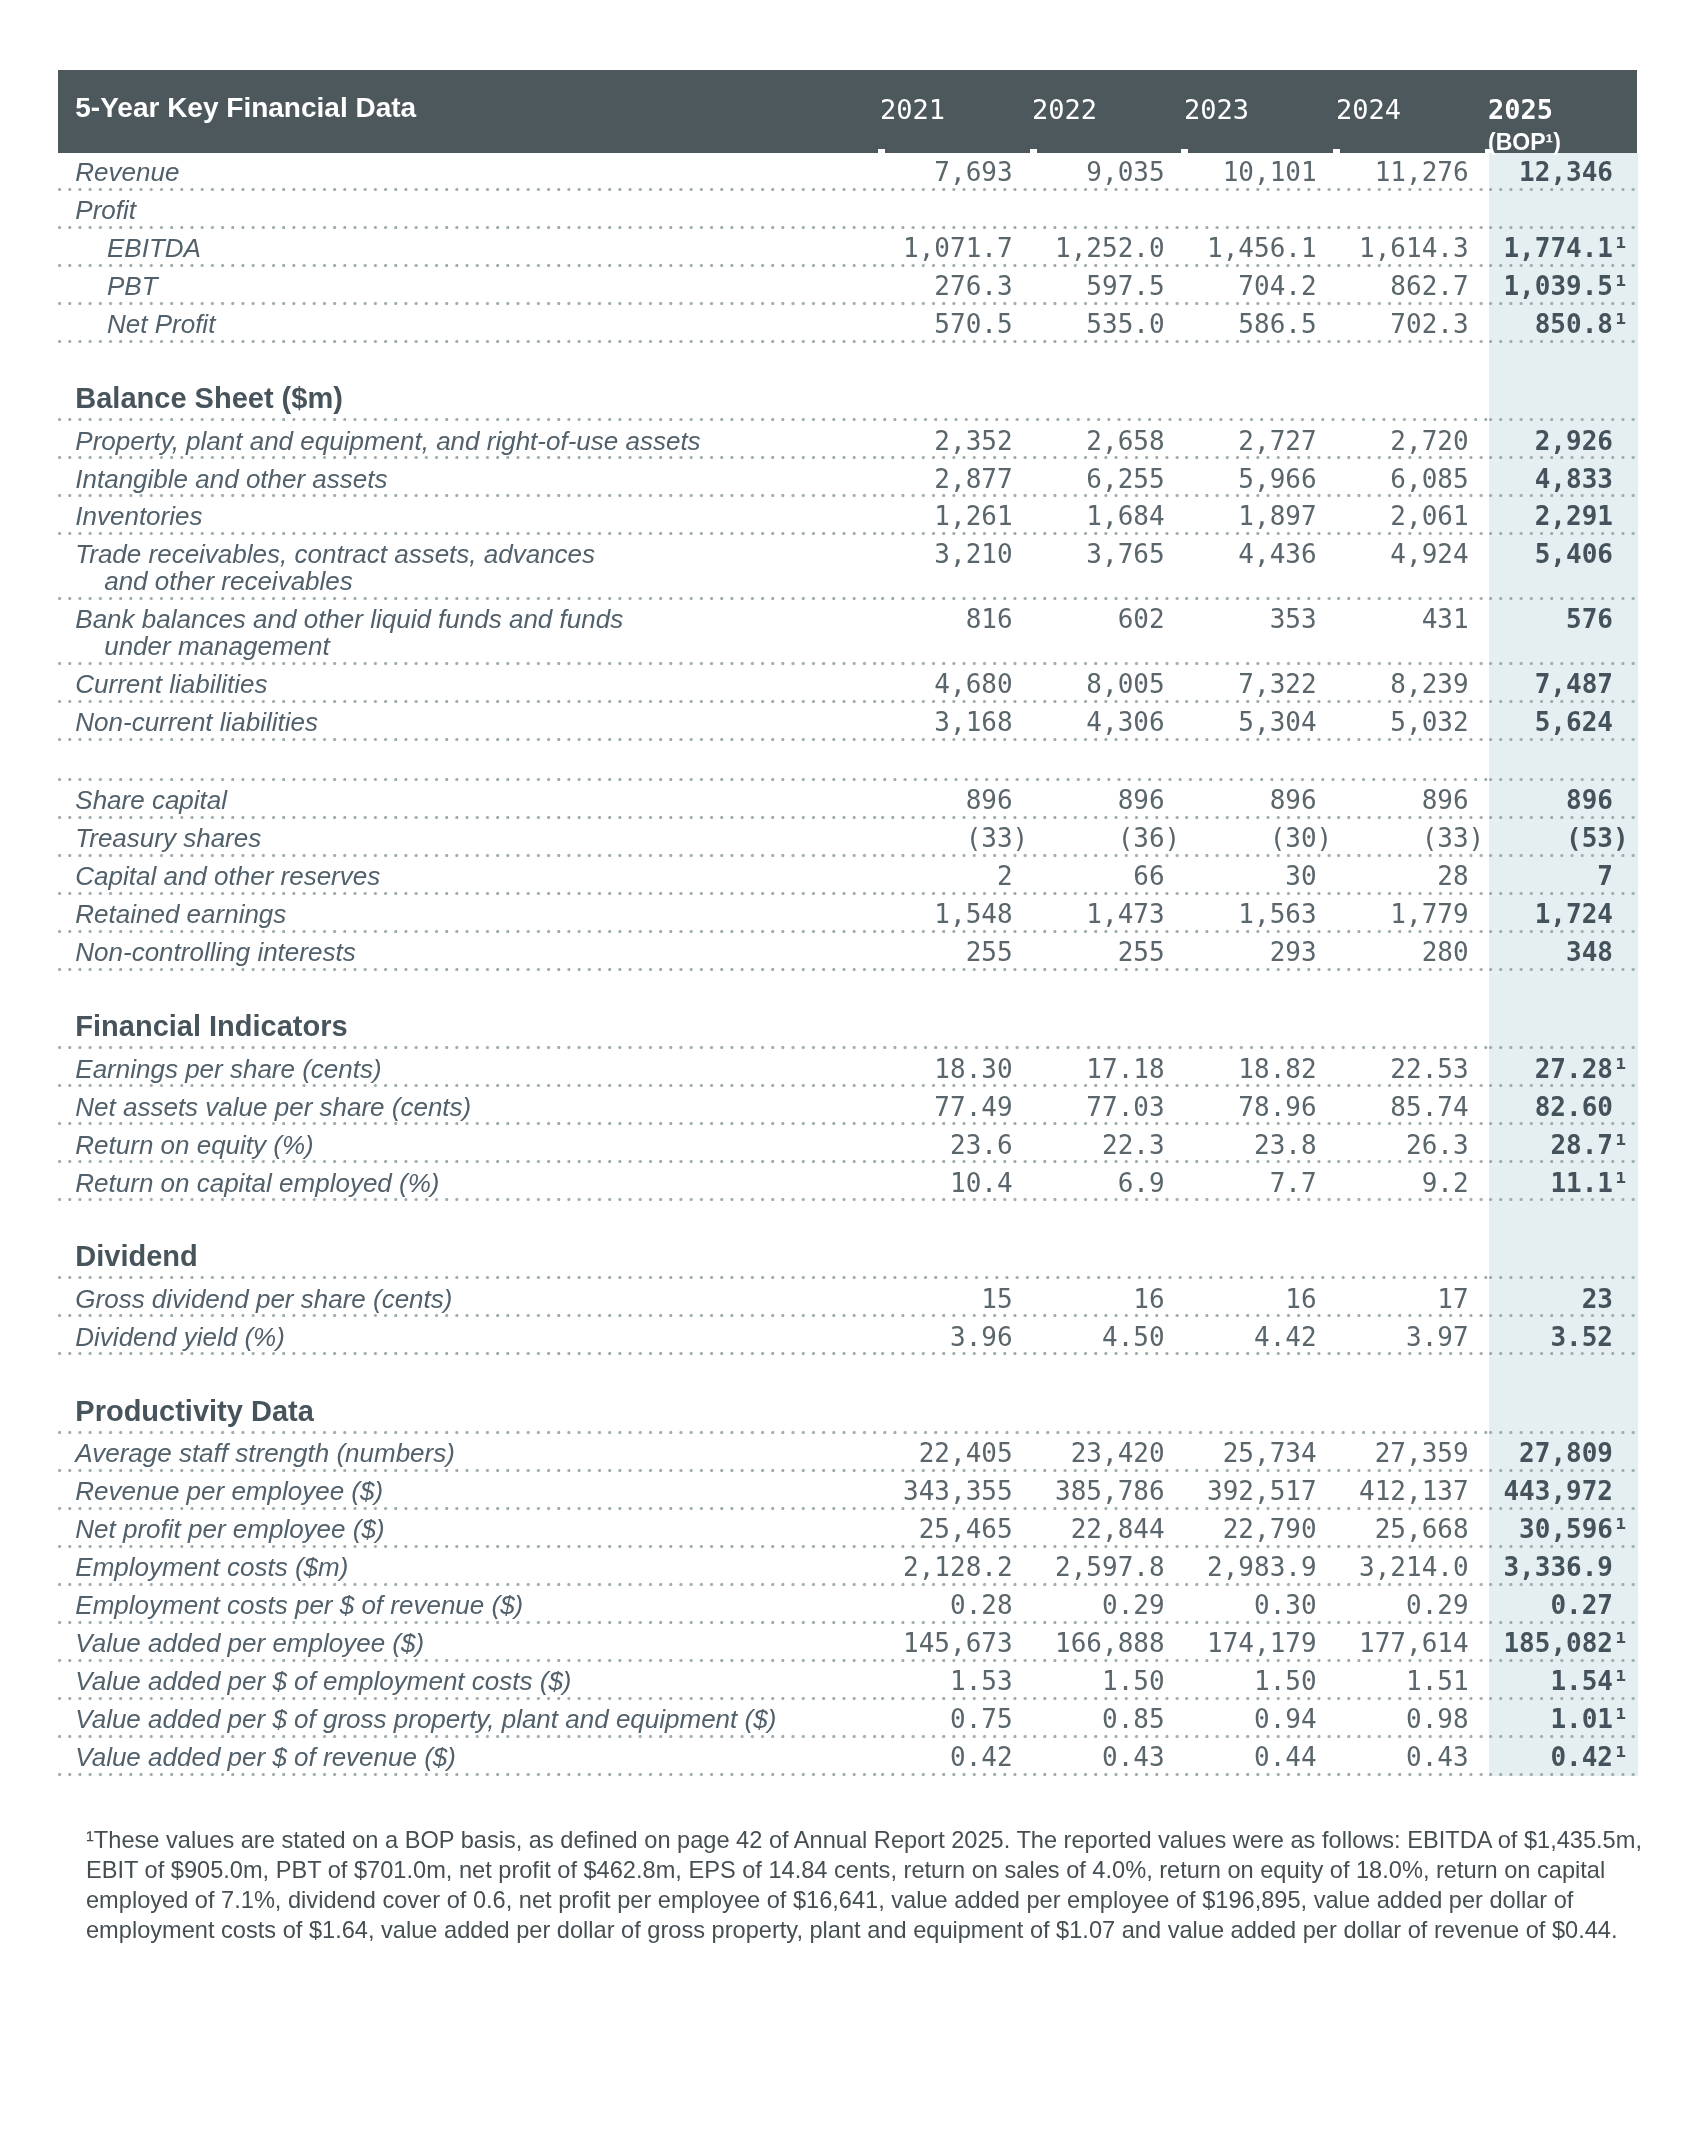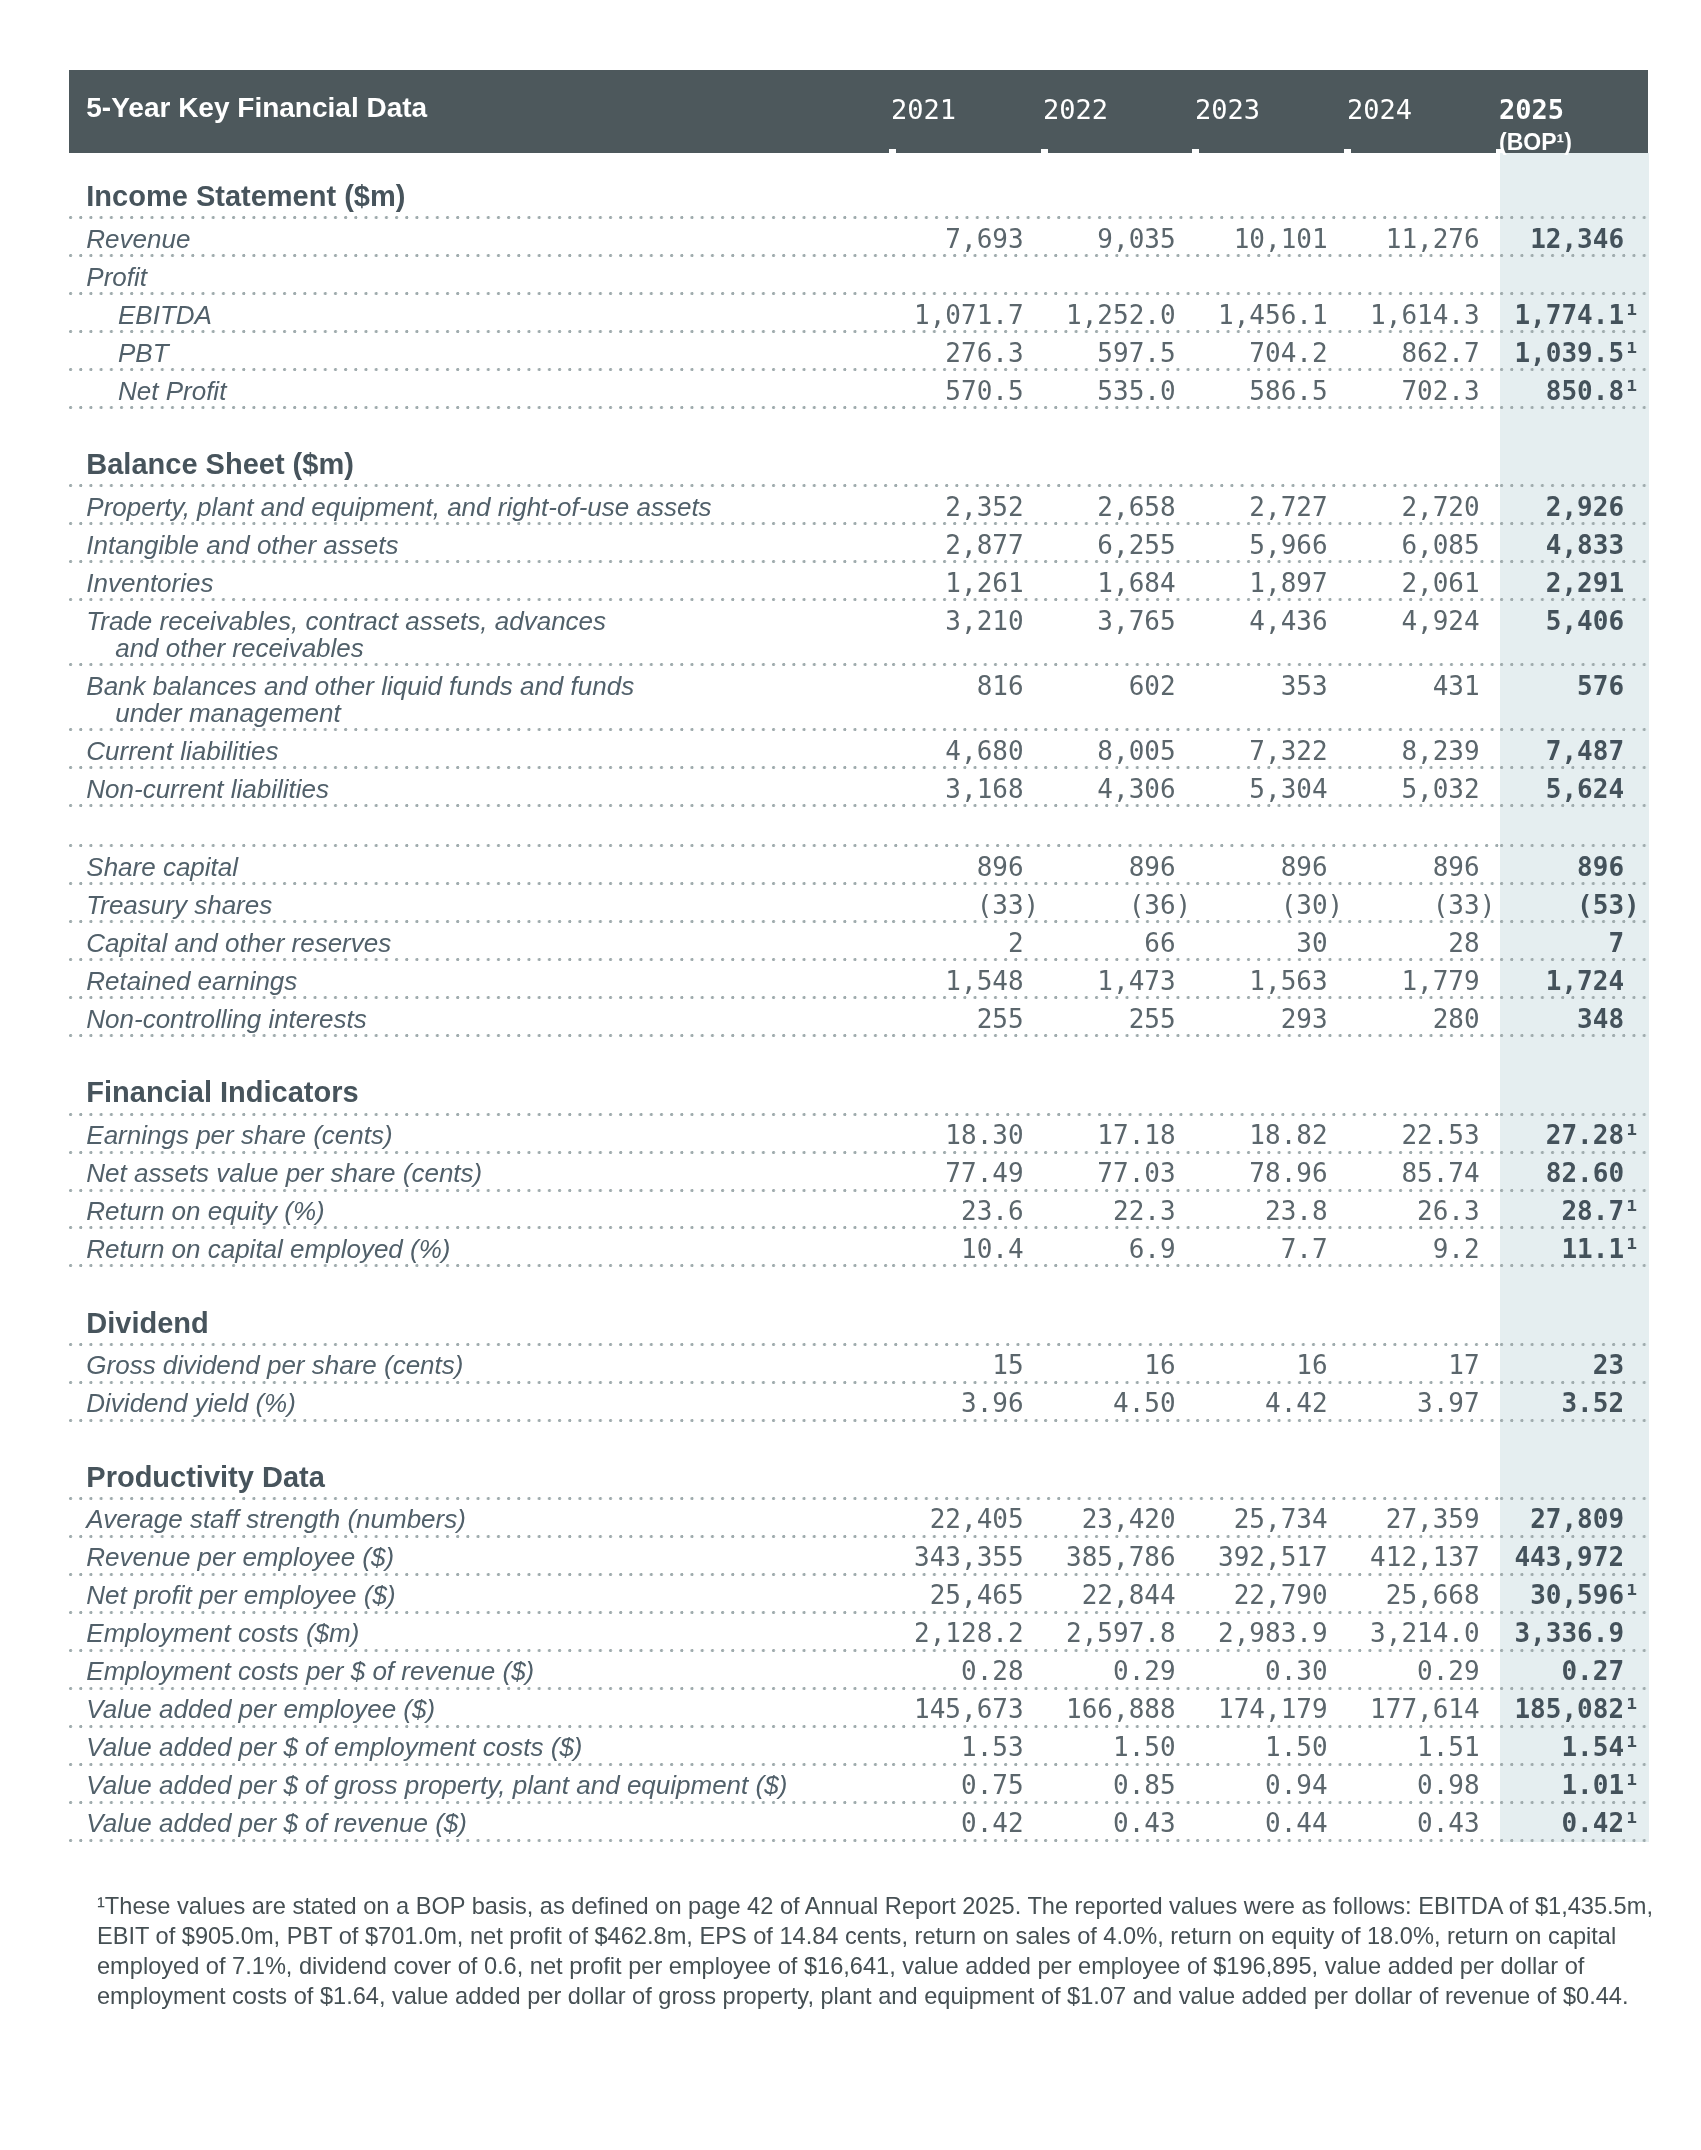--- a/index.html
+++ b/index.html
@@ -5,21 +5,21 @@
   html,body{margin:0;padding:0;background:#ffffff;}
   .page{
     position:relative;
     width:1702px;height:2151px;
     background:#ffffff;
     overflow:hidden;
     font-family:"Liberation Sans",sans-serif;
   }
   .content{
     position:absolute;
-    left:69px;top:70px;
+    left:58px;top:70px;
     width:1579px;
   }
 
   
   .bar{
     position:relative;
     height:83px;
     background:#4d585c;
     display:flex;
     align-items:flex-start;
@@ -149,24 +149,20 @@
     <table>
       <colgroup>
         <col style="width:823px">
         <col style="width:152px">
         <col style="width:152px">
         <col style="width:152px">
         <col style="width:152px">
         <col style="width:149px">
       </colgroup>
       <tbody>
-  <tr class="section-row first">
-    <td class="sec" colspan="5">Income Statement ($m)</td>
-    <td class="band"></td>
-  </tr>
 
   <tr class="data-row">
     <td class="label">Revenue</td>
     <td class="num">7,693</td>
     <td class="num">9,035</td>
     <td class="num">10,101</td>
     <td class="num">11,276</td>
     <td class="num final band">12,346</td>
   </tr>
 

